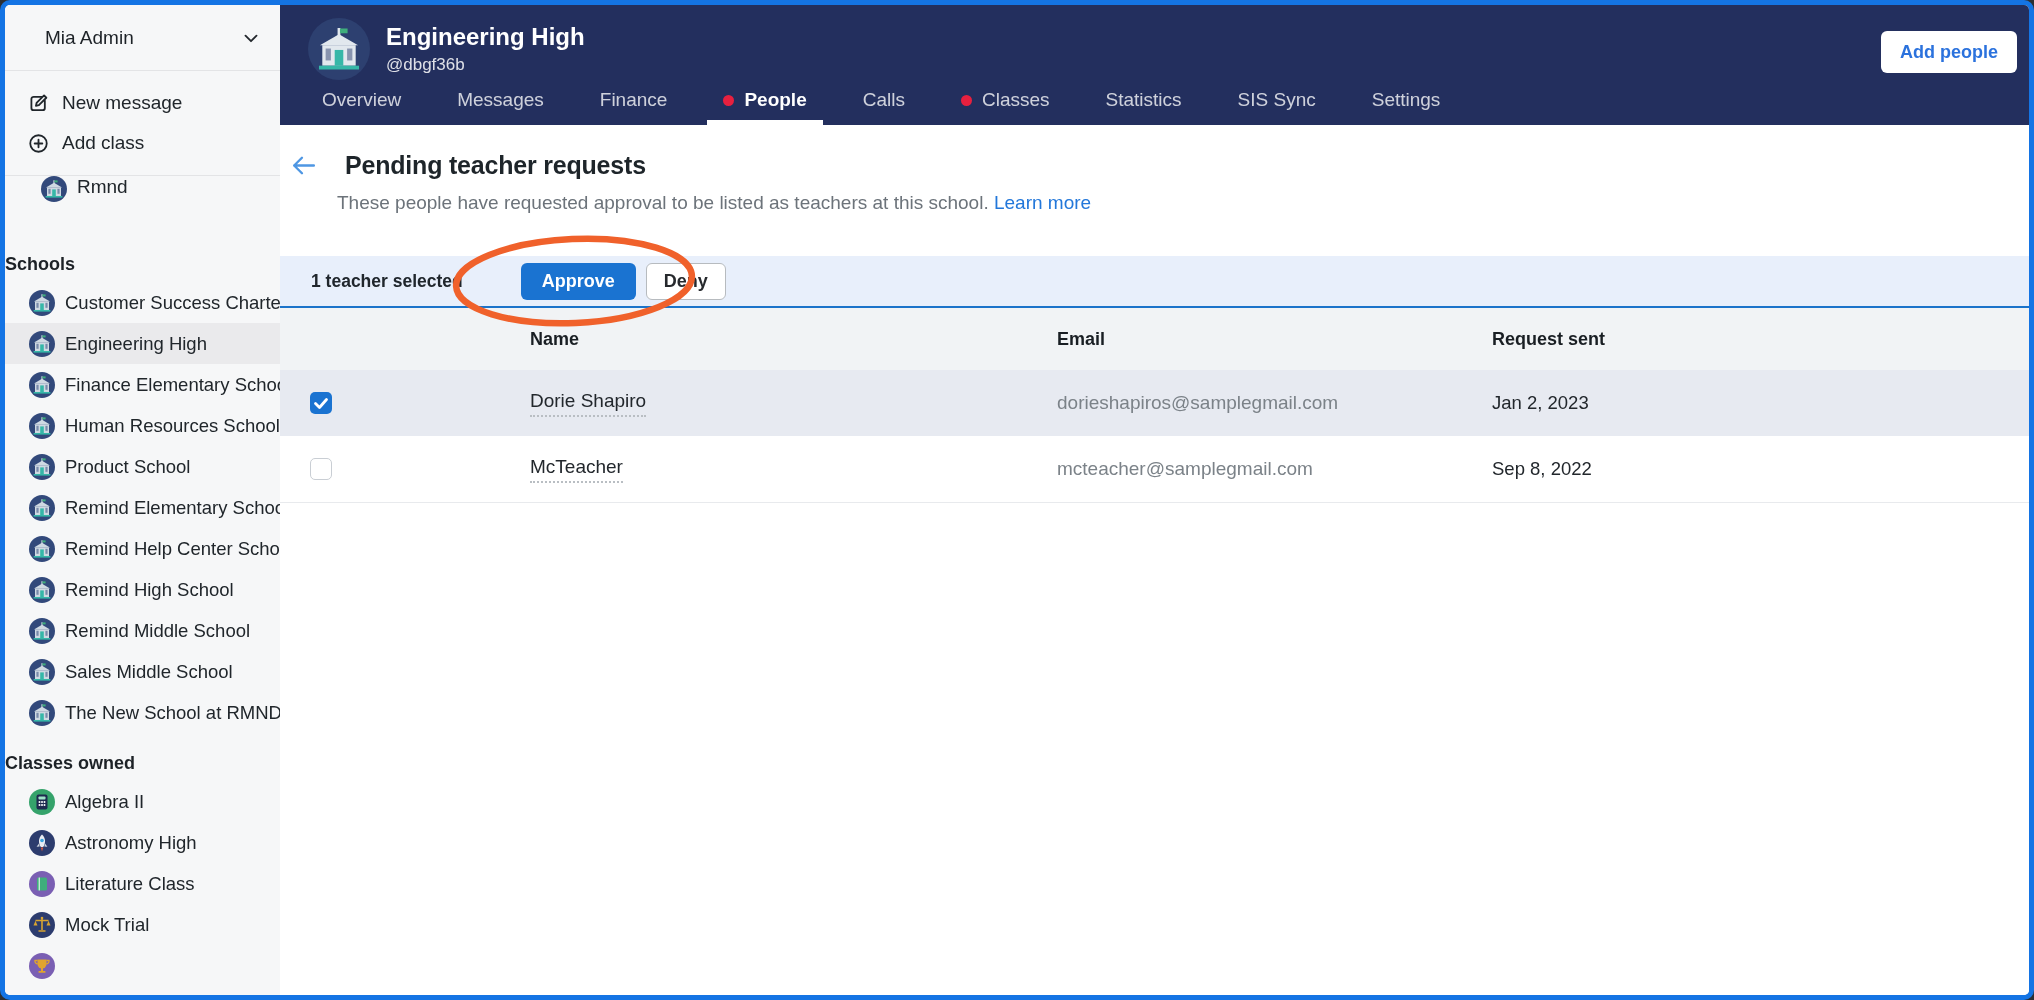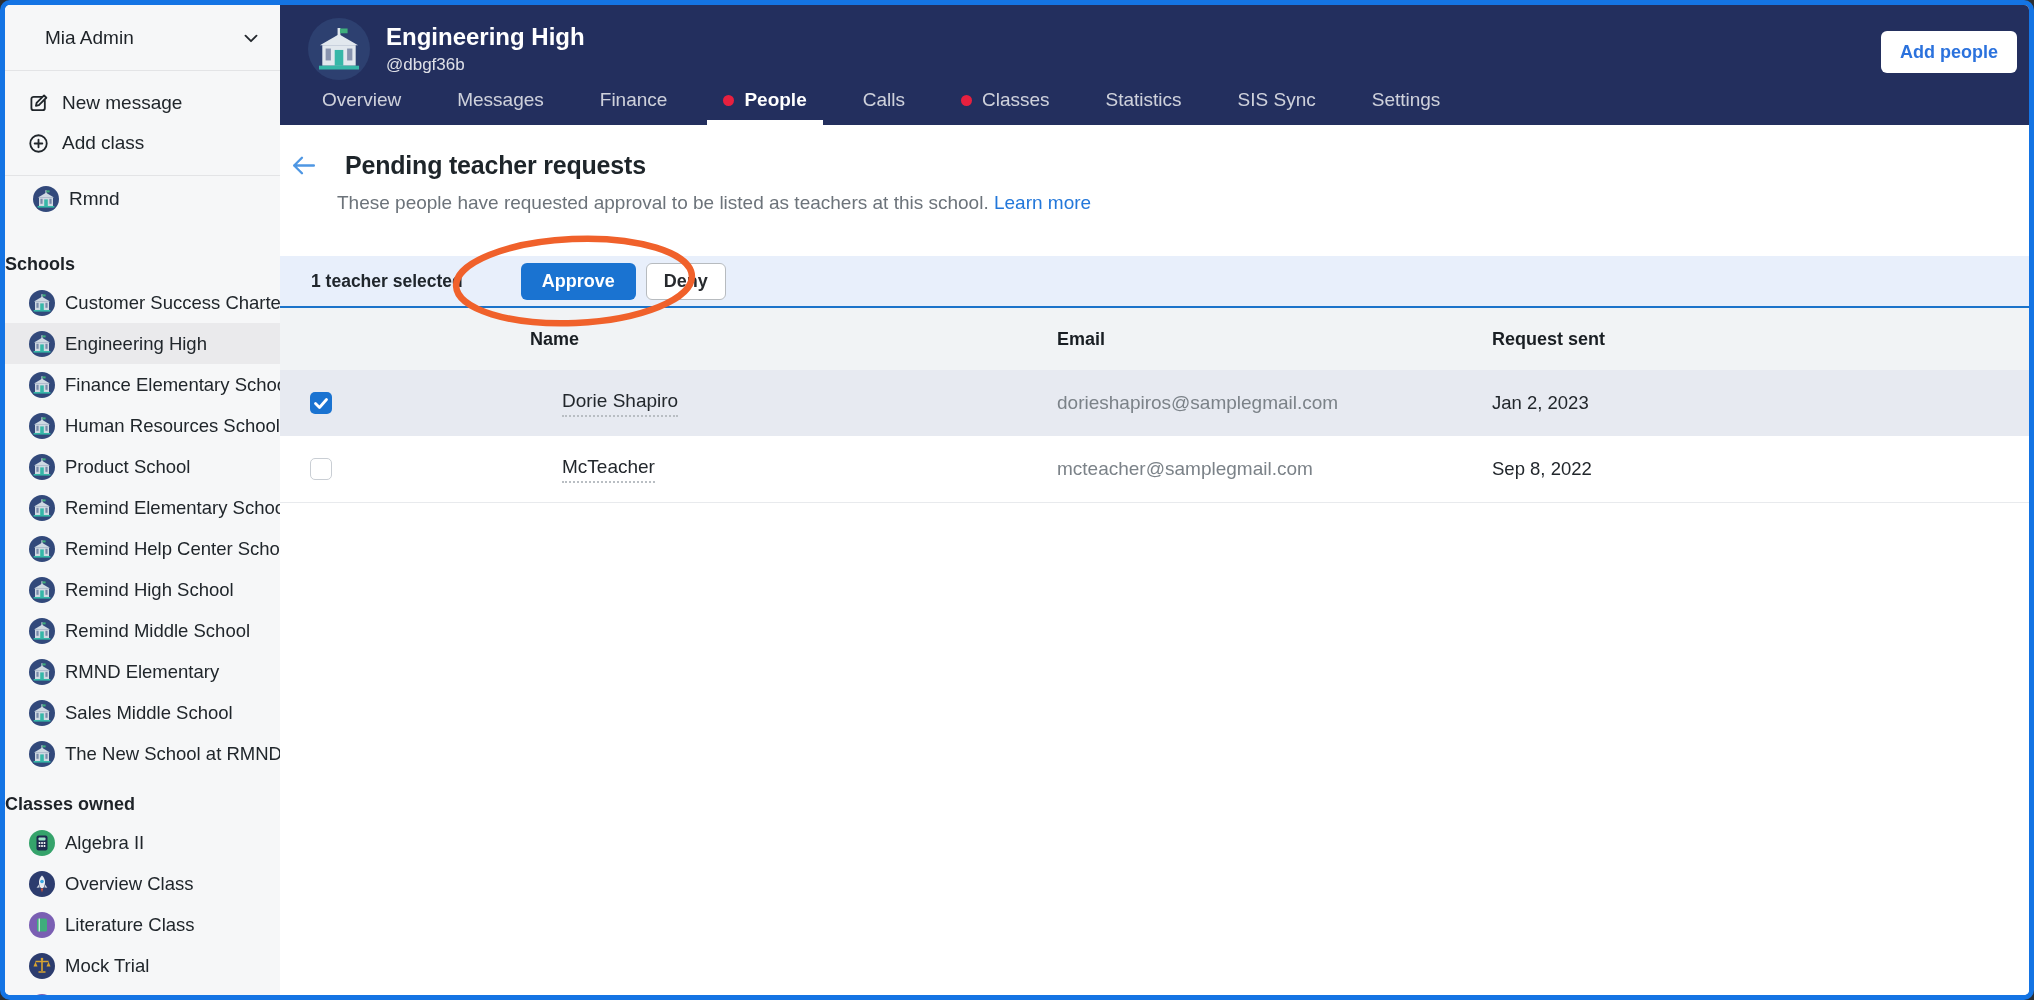--- a/index.html
+++ b/index.html
@@ -16,21 +16,21 @@
     display:flex;box-sizing:border-box;
   }
   
   .sidebar{width:275px;flex:none;background:#f6f7f8;color:#20262b;overflow:hidden;}
   .user-row{height:65px;display:flex;align-items:center;padding:0 18px 0 40px;cursor:pointer;}
   .user-name{font-size:19px;font-weight:500;color:#1d2227;}
   .user-row svg{margin-left:auto;}
   .sb-divider{height:1px;background:#e3e4e6;}
   .quick-actions{padding:12px 0;}
   .qa-row{height:40px;display:flex;align-items:center;gap:12px;padding-left:22px;font-size:19px;color:#20262b;cursor:pointer;}
-  .org-row{height:46px;display:flex;align-items:center;gap:10px;padding-left:28px;font-size:19px;cursor:pointer;}
+  .org-row{height:46px;display:flex;gap:10px;padding-left:36px;font-size:19px;cursor:pointer;}
   .section-label{height:36px;display:flex;align-items:center;font-size:18px;font-weight:700;color:#1d2227;}
   .section-label.schools{margin-top:24px;}
   .section-label.classes{margin-top:12px;}
   .sb-item{height:41px;display:flex;align-items:center;gap:10px;padding-left:24px;font-size:18.5px;color:#20262b;cursor:pointer;white-space:nowrap;}
   .sb-item.selected{background:#eaeaec;}
   .circle-icon{width:26px;height:26px;flex:none;}
   
   .right{flex:1;display:flex;flex-direction:column;min-width:0;}
   .topbar{height:120px;flex:none;background:var(--header-navy,#232f5e);position:relative;color:#fff;}
   .school-info{position:absolute;left:28px;top:13px;display:flex;align-items:center;gap:16px;}
@@ -62,21 +62,21 @@
   
   .trow{display:grid;grid-template-columns:250px 527px 435px 1fr;align-items:center;}
   .thead{height:62px;background:#f1f3f5;font-size:18px;font-weight:700;color:#191e23;}
   .tr-data{height:66px;font-size:19px;}
   .tr-data.selected{background:#e7eaf1;}
   .tr-data.plain{background:#fff;border-bottom:1px solid #e8eaed;}
   .cell-check{padding-left:30px;}
   .checkbox{width:22px;height:22px;border-radius:5px;box-sizing:border-box;display:flex;align-items:center;justify-content:center;cursor:pointer;}
   .checkbox.checked{background:var(--accent-blue,#1a73d1);}
   .checkbox.unchecked{background:#fff;border:1.5px solid #c9ced4;}
-  .name-text{display:inline-block;color:#22272c;border-bottom:2px dotted #b9bec3;padding-bottom:3px;margin-left:32px;}
+  .name-text{display:inline-block;color:#22272c;border-bottom:2px dotted #b9bec3;padding-bottom:3px;}
   .email-text{color:#7b8288;}
   .date-text{color:#22272c;font-size:18.5px;}
   svg{display:block;}
 </style>
 </head>
 <body style="--frame-blue: #1474e4; --header-navy: #232f5e; --accent-blue: #1a73d1; --badge-red: #e7203f; --link-blue: #2277da; --annotation: #f0612b; --selbar-bg: #e8effb;">
 
 <svg width="0" height="0" style="position:absolute">
   <defs>
     <symbol id="sym-school" viewBox="0 0 26 26">
@@ -238,26 +238,20 @@
     <span>Remind High School</span>
   </div>
 
   <div class="sb-item">
     <svg class="circle-icon" viewBox="0 0 26 26">
             <use href="#sym-school"></use>
           </svg>
     <span>Remind Middle School</span>
   </div>
 
-  <div class="sb-item">
-    <svg class="circle-icon" viewBox="0 0 26 26">
-            <use href="#sym-school"></use>
-          </svg>
-    <span>RMND Elementary</span>
-  </div>
 
   <div class="sb-item">
     <svg class="circle-icon" viewBox="0 0 26 26">
             <use href="#sym-school"></use>
           </svg>
     <span>Sales Middle School</span>
   </div>
 
   <div class="sb-item">
     <svg class="circle-icon" viewBox="0 0 26 26">
@@ -274,21 +268,21 @@
       <use href="#sym-calculator"></use>
     </svg>
     <span>Algebra II</span>
   </div>
 
   <div class="sb-item">
     <svg class="circle-icon" viewBox="0 0 26 26">
       <circle cx="13" cy="13" r="13" fill="#2c3c6e"></circle>
       <use href="#sym-rocket"></use>
     </svg>
-    <span>Overview Class</span>
+    <span>Astronomy High</span>
   </div>
 
   <div class="sb-item">
     <svg class="circle-icon" viewBox="0 0 26 26">
       <circle cx="13" cy="13" r="13" fill="#7a5fb3"></circle>
       <use href="#sym-book"></use>
     </svg>
     <span>Literature Class</span>
   </div>
 

